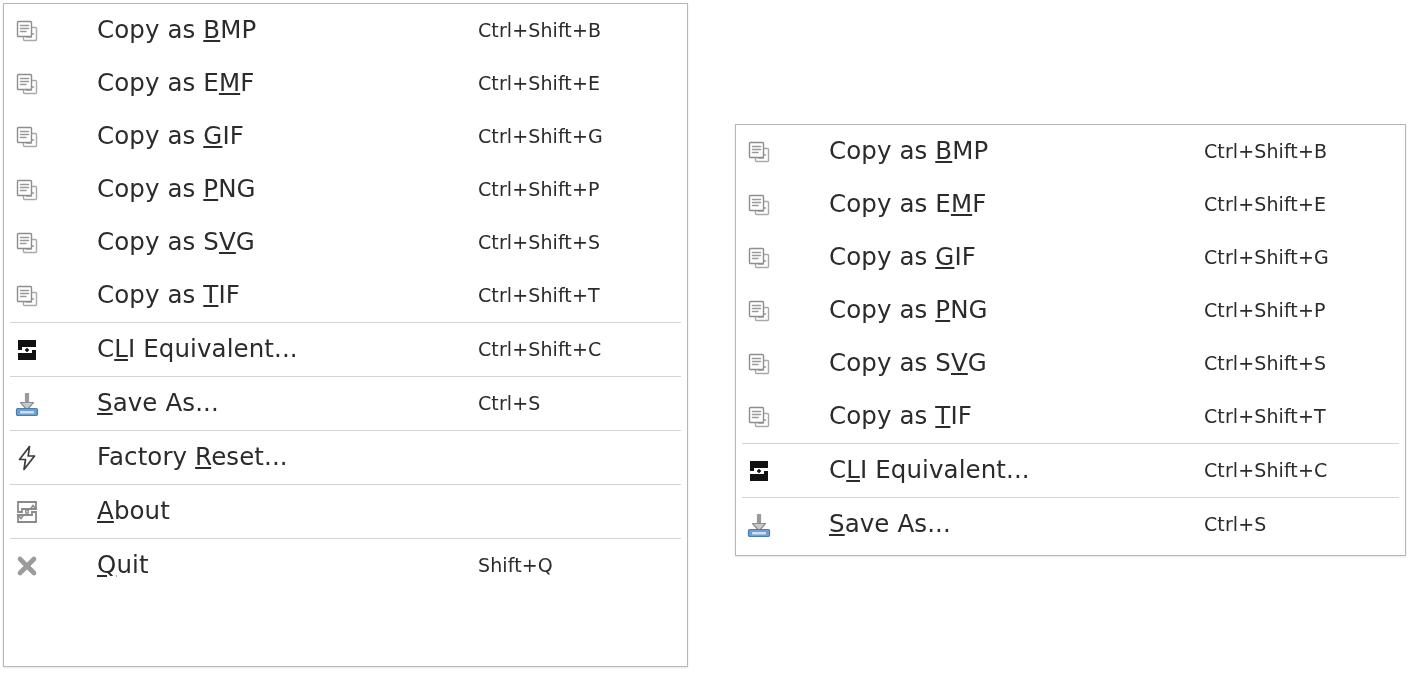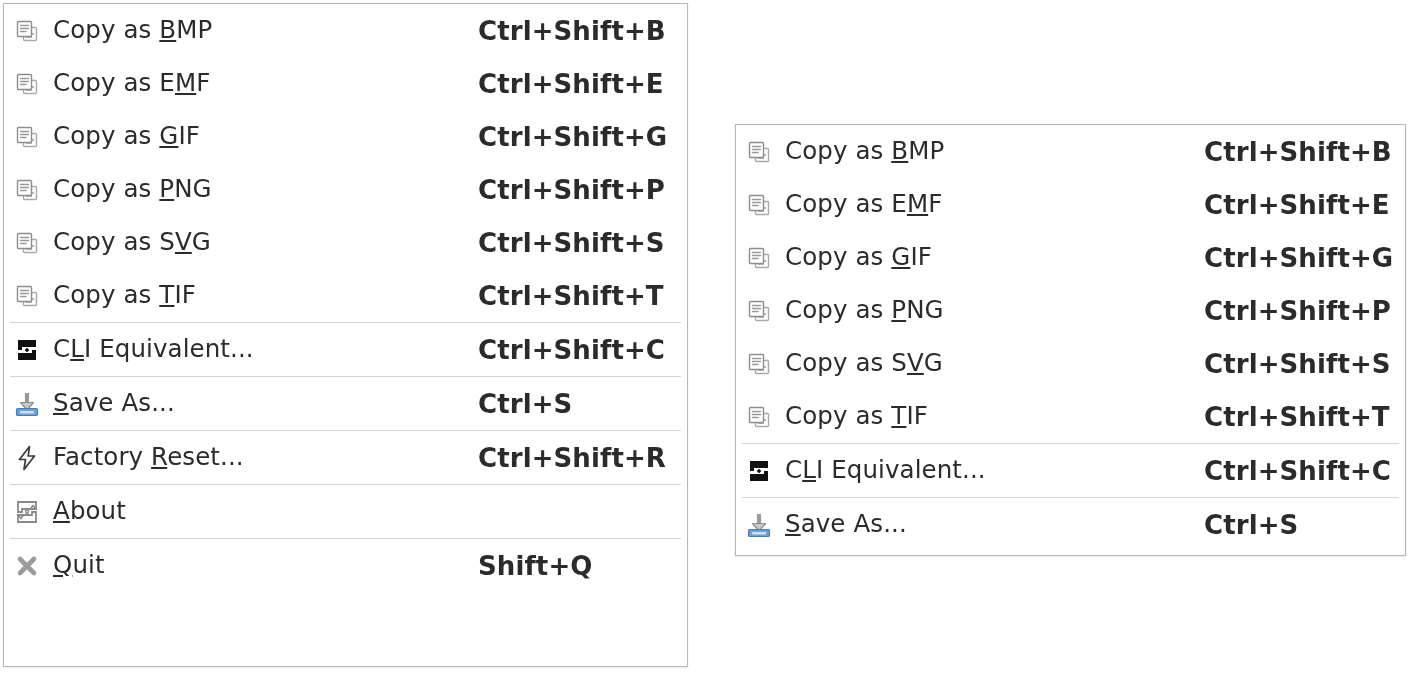--- a/index.html
+++ b/index.html
@@ -41,20 +41,21 @@
 
   .menu-item {
     position: relative;
     display: flex;
     align-items: center;
     height: 53px;
     padding: 0 10px 0 8px;
     box-sizing: border-box;
     cursor: default;
     user-select: none;
+    gap: 44px;
   }
   #menu-right .menu-item { height: 53px; }
 
   .mi-icon {
     flex: 0 0 auto;
     width: 30px;
     height: 30px;
     margin-right: 11px;
     display: flex;
     align-items: center;
@@ -67,26 +68,25 @@
     font-size: 24.5px;
     line-height: 1;
     color: #2b2b2b;
     letter-spacing: 0.1px;
     white-space: nowrap;
   }
   .mi-label u { text-decoration: underline; text-underline-offset: 2px; }
 
   .mi-accel {
     position: absolute;
-    font-size: 26px;
+    font-size: 19px;
     line-height: 1;
     color: #2b2b2b;
     white-space: nowrap;
     letter-spacing: 0.1px;
-    font-weight: bold;
   }
   #menu-left .mi-accel { left: 474px; }
   #menu-right .mi-accel { left: 468px; }
 
   .menu-sep {
     height: 1px;
     background: #d4d4d4;
     margin: 0 6px;
   }
 
@@ -220,21 +220,20 @@
         <span class="mi-accel">Ctrl+S</span>
       </div>
       <div class="menu-sep"></div>
       <div class="menu-item">
         <span class="mi-icon">
           <svg width="28" height="28" viewBox="0 0 28 28">
             <path d="M16.5 2.5 L6.5 15.5 L12.5 15.5 L11 25.5 L21.5 12 L15.2 12 Z" fill="#ffffff" stroke="#3a3a3a" stroke-width="1.7" stroke-linejoin="round"></path>
           </svg>
         </span>
         <span class="mi-label"><span>Factory </span><u>R</u><span>eset...</span></span>
-        <span class="mi-accel">Ctrl+Shift+R</span>
       </div>
       <div class="menu-sep"></div>
       <div class="menu-item">
         <span class="mi-icon">
           <svg width="28" height="28" viewBox="0 0 28 28">
             <path d="M5 4 H23 V11 H9 V14 H5 Z" fill="none" stroke="#8a8a8a" stroke-width="1.8"></path>
             <path d="M23 11 L17.5 11 L20 7.5 Z" fill="none" stroke="#8a8a8a" stroke-width="1.6"></path>
             <path d="M23 24 H5 V17 H19 V14 H23 Z" fill="none" stroke="#8a8a8a" stroke-width="1.8"></path>
             <path d="M5 17 L10.5 17 L8 20.5 Z" fill="none" stroke="#8a8a8a" stroke-width="1.6"></path>
             <circle cx="14" cy="13.8" r="1.5" fill="none" stroke="#8a8a8a" stroke-width="1.4"></circle>

